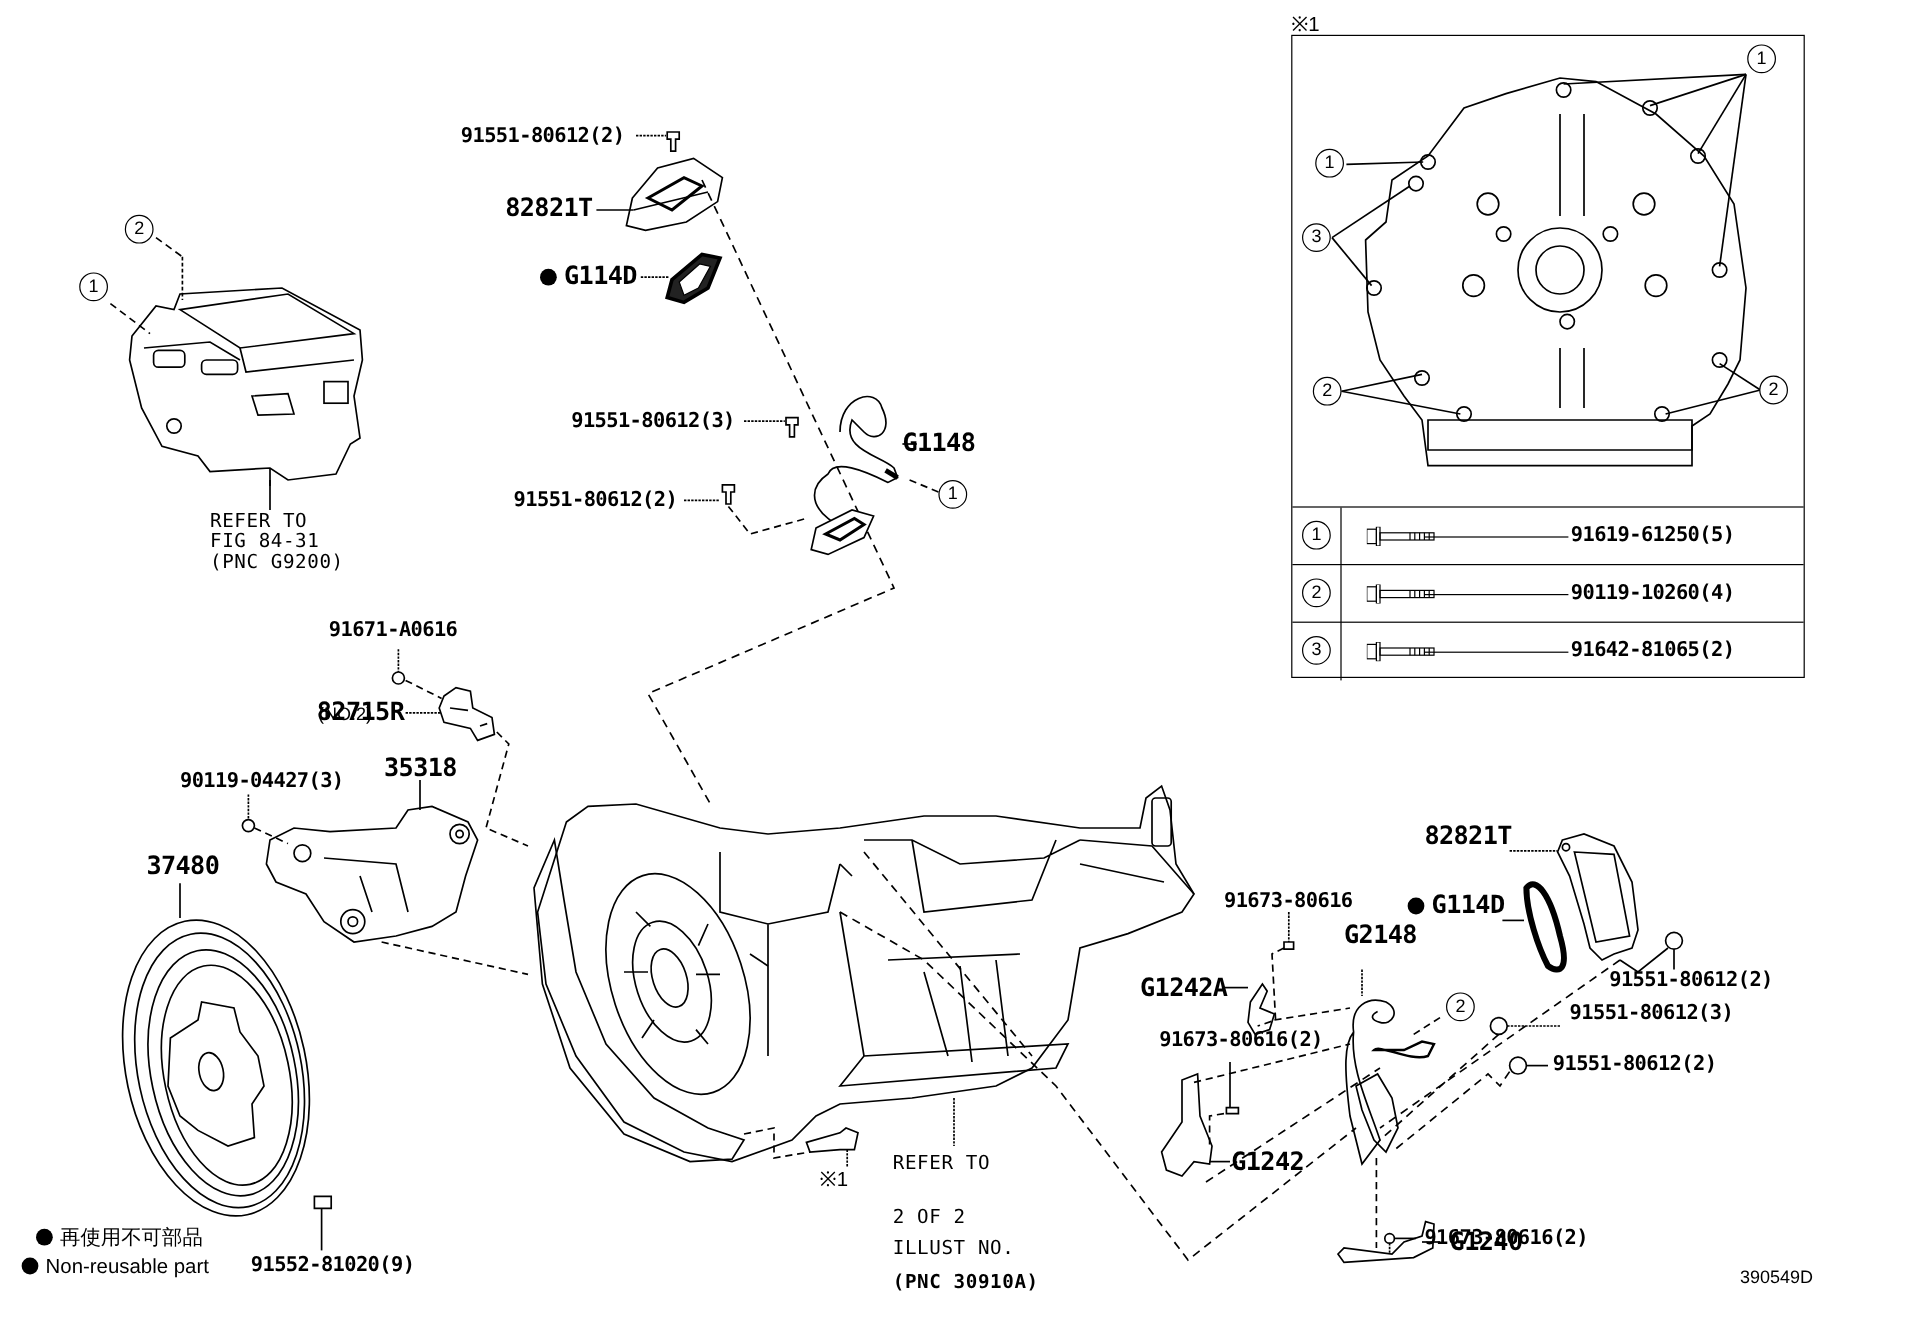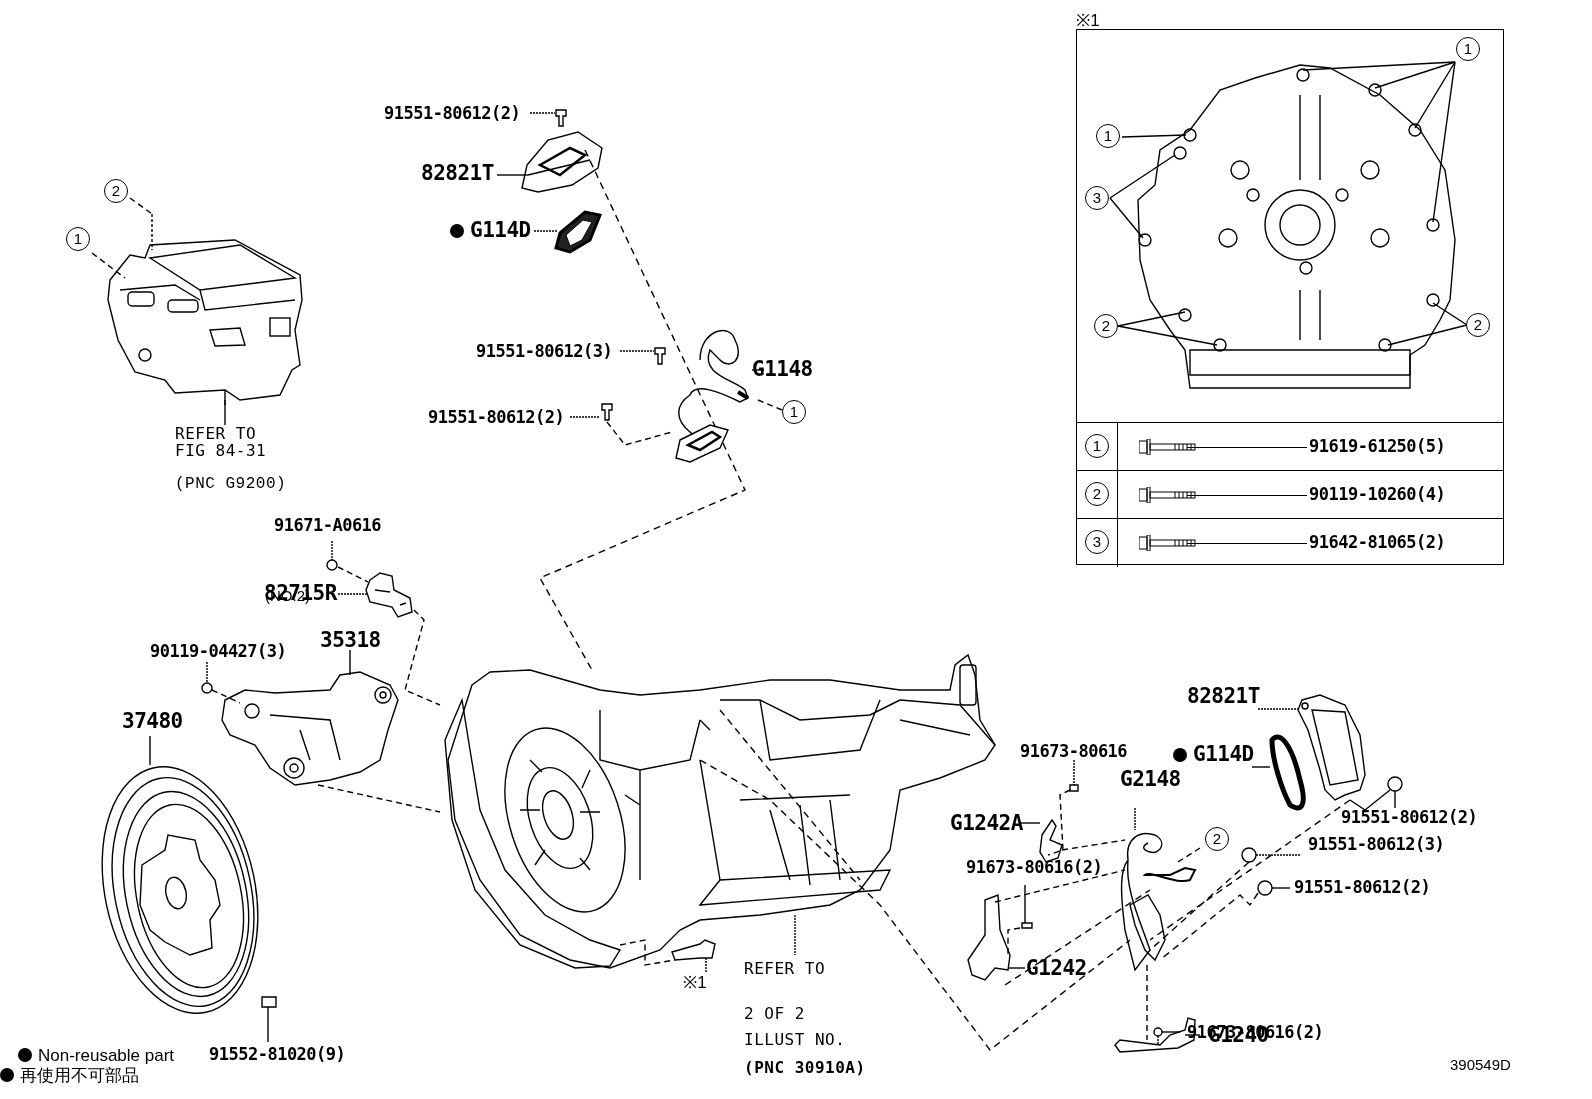--- a/index.html
+++ b/index.html
@@ -264,21 +264,21 @@
 <div class="circ" style="left:1456px; top:37px;">1</div>
 <div class="circ" style="left:1096px; top:124px;">1</div>
 <div class="circ" style="left:1085px; top:186px;">3</div>
 <div class="circ" style="left:1094px; top:314px;">2</div>
 <div class="circ" style="left:1466px; top:313px;">2</div>
 
 <div class="circ" style="left:66px; top:227px;">1</div>
 <div class="circ" style="left:104px; top:179px;">2</div>
 <div class="lbl plain" style="left:175px; top:426px;">REFER TO</div>
 <div class="lbl plain" style="left:175px; top:443px;">FIG 84-31</div>
-<div class="lbl plain" style="left:175px; top:476px;font-family:Liberation Mono, monospace;">(PNC G9200)</div>
+<div class="lbl plain" style="left:175px; top:460px;">(PNC G9200)</div>
 
 <div class="lbl" style="left:384px; top:105px;">91551-80612(2)</div>
 <div class="lbl big" style="left:421px; top:163px;">82821T</div>
 <div class="lbl big" style="left:450px; top:220px;"><span class="dot"></span><span>G114D</span></div>
 
 <div class="lbl" style="left:476px; top:343px;">91551-80612(3)</div>
 <div class="lbl" style="left:428px; top:409px;">91551-80612(2)</div>
 <div class="lbl big" style="left:752px; top:359px;">G1148</div>
 <div class="circ" style="left:782px; top:400px;">1</div>
 
@@ -304,16 +304,16 @@
 <div class="lbl big" style="left:950px; top:813px;">G1242A</div>
 <div class="circ" style="left:1205px; top:827px;">2</div>
 <div class="lbl" style="left:1341px; top:809px;">91551-80612(2)</div>
 <div class="lbl" style="left:1308px; top:836px;">91551-80612(3)</div>
 <div class="lbl" style="left:1294px; top:879px;">91551-80612(2)</div>
 <div class="lbl" style="left:966px; top:859px;">91673-80616(2)</div>
 <div class="lbl big" style="left:1026px; top:958px;">G1242</div>
 <div class="lbl" style="left:1187px; top:1024px;">91673-80616(2)</div>
 <div class="lbl big" style="left:1208px; top:1025px;">G1240</div>
 
-<div class="lbl sans" style="left:0; top:1023px;margin-top:44px;"><span class="dot"></span><span>再使用不可部品</span></div>
+<div class="lbl sans" style="left:30px; top:1023px;"><span class="dot"></span><span>再使用不可部品</span></div>
 <div class="lbl sans" style="left:18px; top:1047px;"><span class="dot"></span><span>Non-reusable part</span></div>
 
 <div class="lbl sans" style="left:1440px; top:1057px; font-size:15px;margin-left:10px;">390549D</div>
 
 </body></html>

